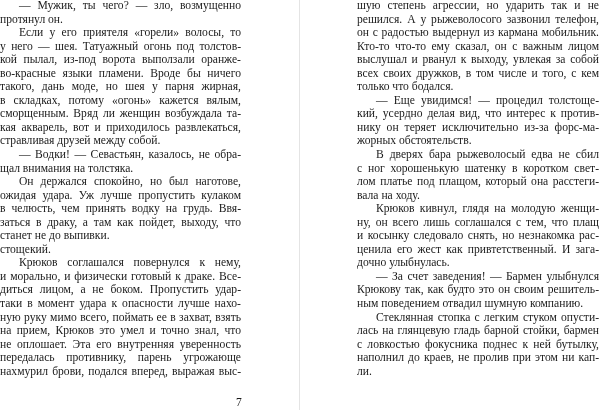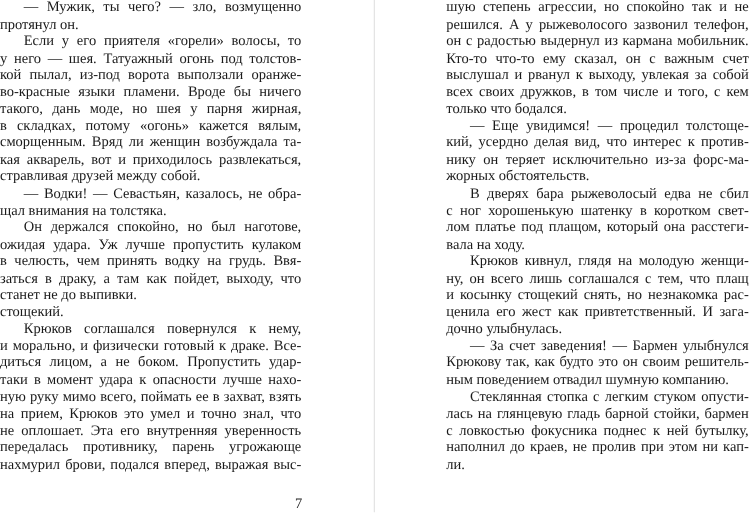--- a/index.html
+++ b/index.html
@@ -66,38 +66,38 @@
       <span class="line">передалась противнику, парень угрожающе</span>
       <span class="line">нахмурил брови, подался вперед, выражая выс-</span>
     </div>
   <div class="folio folio-left">7</div>
 </div>
 
 <div class="gutter"></div>
 
 <div class="page page-right">
   <div class="text" id="right-text">
-      <span class="line">шую степень агрессии, но спокойно так и не</span>
+      <span class="line">шую степень агрессии, но ударить так и не</span>
       <span class="line">решился. А у рыжеволосого зазвонил телефон,</span>
       <span class="line">он с радостью выдернул из кармана мобильник.</span>
-      <span class="line">Кто-то что-то ему сказал, он с важным счет</span>
+      <span class="line">Кто-то что-то ему сказал, он с важным лицом</span>
       <span class="line">выслушал и рванул к выходу, увлекая за собой</span>
       <span class="line">всех своих дружков, в том числе и того, с кем</span>
       <span class="line last">только что бодался.</span>
       <span class="line indent">— Еще увидимся! — процедил толстоще-</span>
       <span class="line">кий, усердно делая вид, что интерес к против-</span>
       <span class="line">нику он теряет исключительно из-за форс-ма-</span>
       <span class="line last">жорных обстоятельств.</span>
       <span class="line indent">В дверях бара рыжеволосый едва не сбил</span>
       <span class="line">с ног хорошенькую шатенку в коротком свет-</span>
       <span class="line">лом платье под плащом, который она расстеги-</span>
       <span class="line last">вала на ходу.</span>
       <span class="line indent">Крюков кивнул, глядя на молодую женщи-</span>
       <span class="line">ну, он всего лишь соглашался с тем, что плащ</span>
-      <span class="line">и косынку стощекий снять, но незнакомка рас-</span>
+      <span class="line">и косынку следовало снять, но незнакомка рас-</span>
       <span class="line">ценила его жест как привтетственный. И зага-</span>
       <span class="line last">дочно улыбнулась.</span>
       <span class="line indent">— За счет заведения! — Бармен улыбнулся</span>
       <span class="line">Крюкову так, как будто это он своим решитель-</span>
       <span class="line last">ным поведением отвадил шумную компанию.</span>
       <span class="line indent">Стеклянная стопка с легким стуком опусти-</span>
       <span class="line">лась на глянцевую гладь барной стойки, бармен</span>
       <span class="line">с ловкостью фокусника поднес к ней бутылку,</span>
       <span class="line">наполнил до краев, не пролив при этом ни кап-</span>
       <span class="line last">ли.</span>

